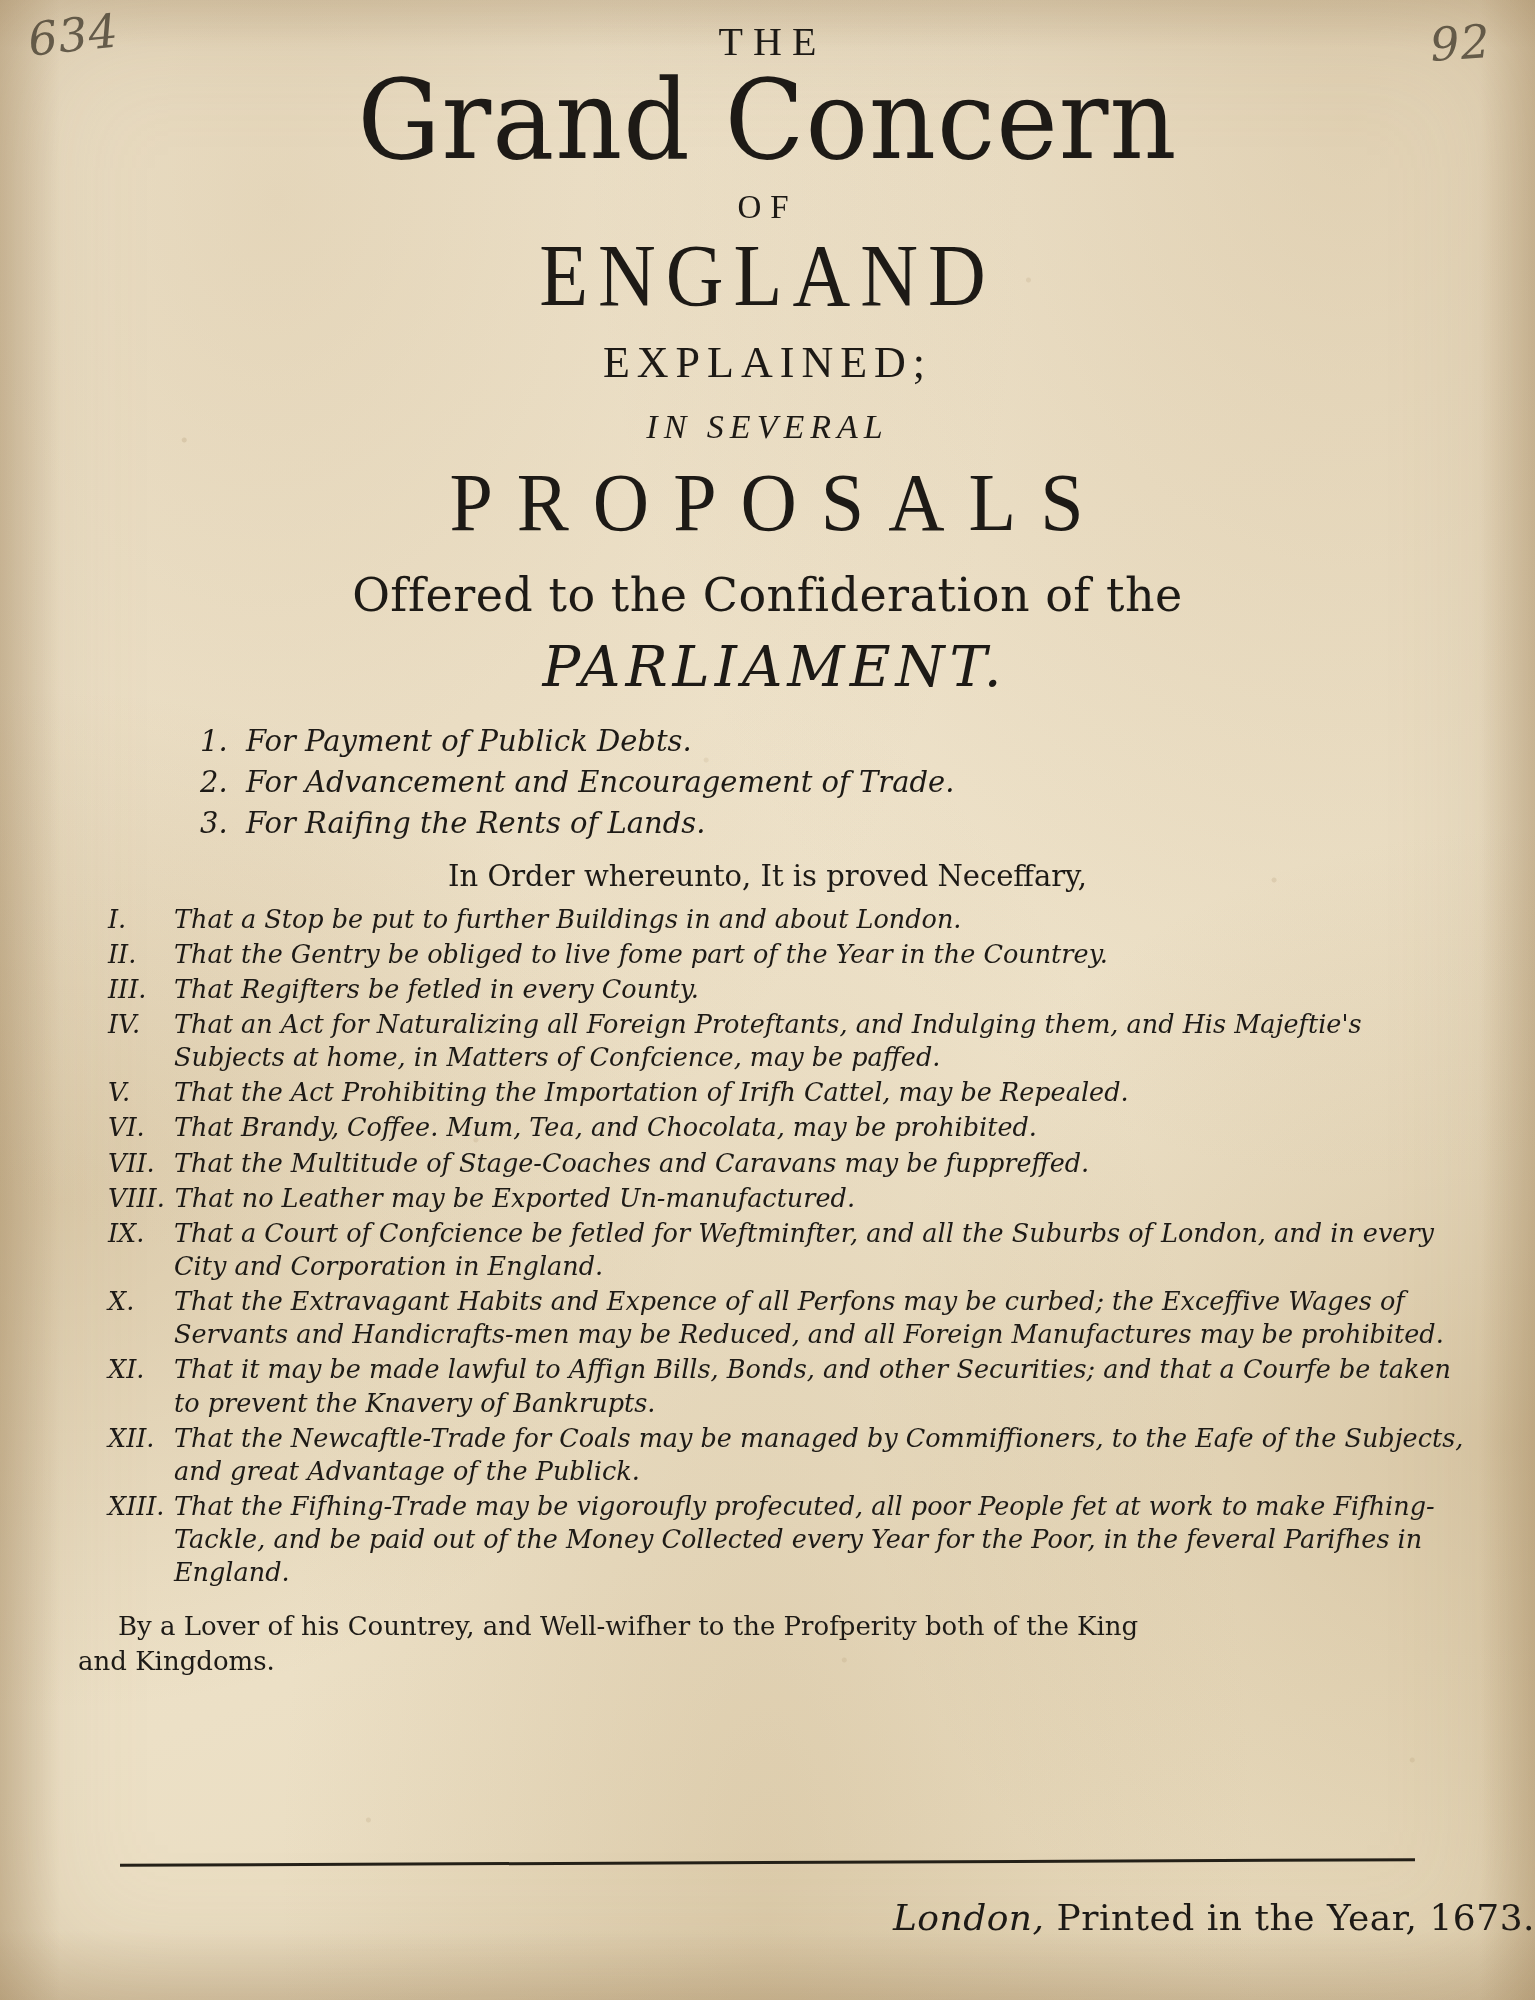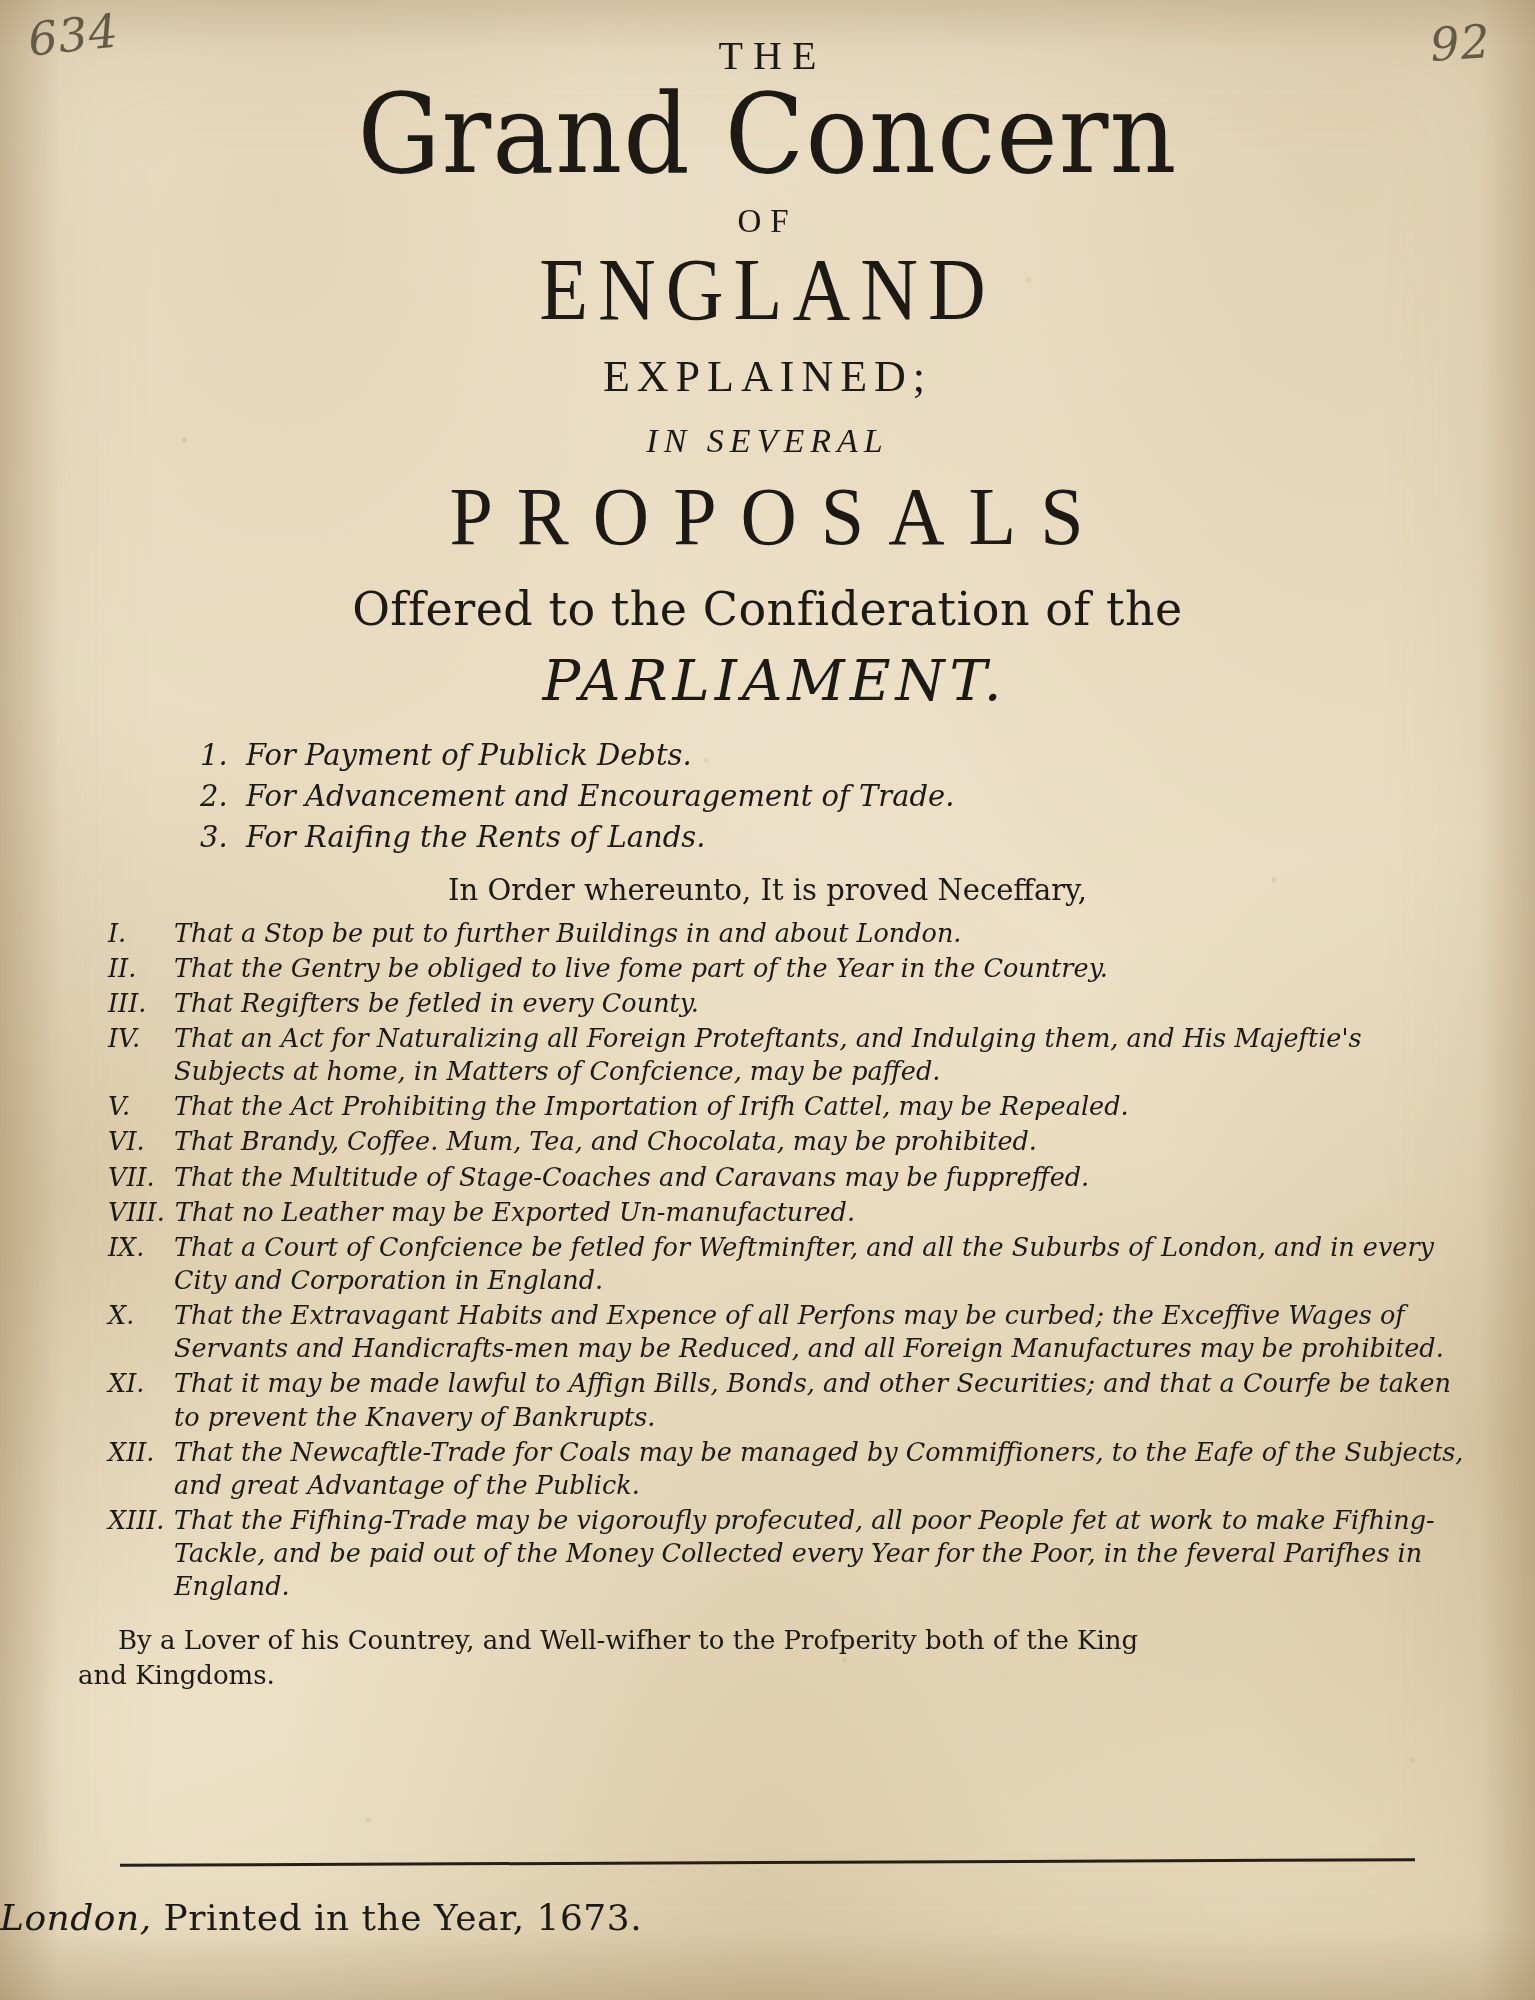--- a/index.html
+++ b/index.html
@@ -73,21 +73,21 @@
     color: #4b4334;
     font-size: 46px;
     letter-spacing: 1px;
     opacity: 0.82;
     transform: rotate(-6deg);
   }
   .folio-left  { left: 28px;  top: 8px; }
   .folio-right { right: 44px; top: 16px; transform: rotate(-4deg); }
 
   
-  .title-block { text-align: center; padding-top: 32px; }
+  .title-block { text-align: center; padding-top: 18px; }
 
   .t-the {
     font-size: 40px;
     letter-spacing: 10px;
     font-family: "Liberation Serif", serif;
     margin-left: 10px;
   }
   .t-main {
     font-size: 104px;
     line-height: 1.02;
@@ -200,21 +200,21 @@
     left: 120px;
     right: 120px;
     bottom: 136px;
     border-top: 3px solid #242018;
     transform: rotate(-0.25deg);
   }
   .imprint {
     position: absolute;
     left: 0; right: 0;
     bottom: 62px;
-    text-align: left;
+    text-align: right;
     font-size: 36px;
     font-family: "DejaVu Serif", serif;
     letter-spacing: 0.5px;
   }
   .imprint .it { font-style: italic; }
 </style>
 </head>
 <body>
 
 <div id="page">

